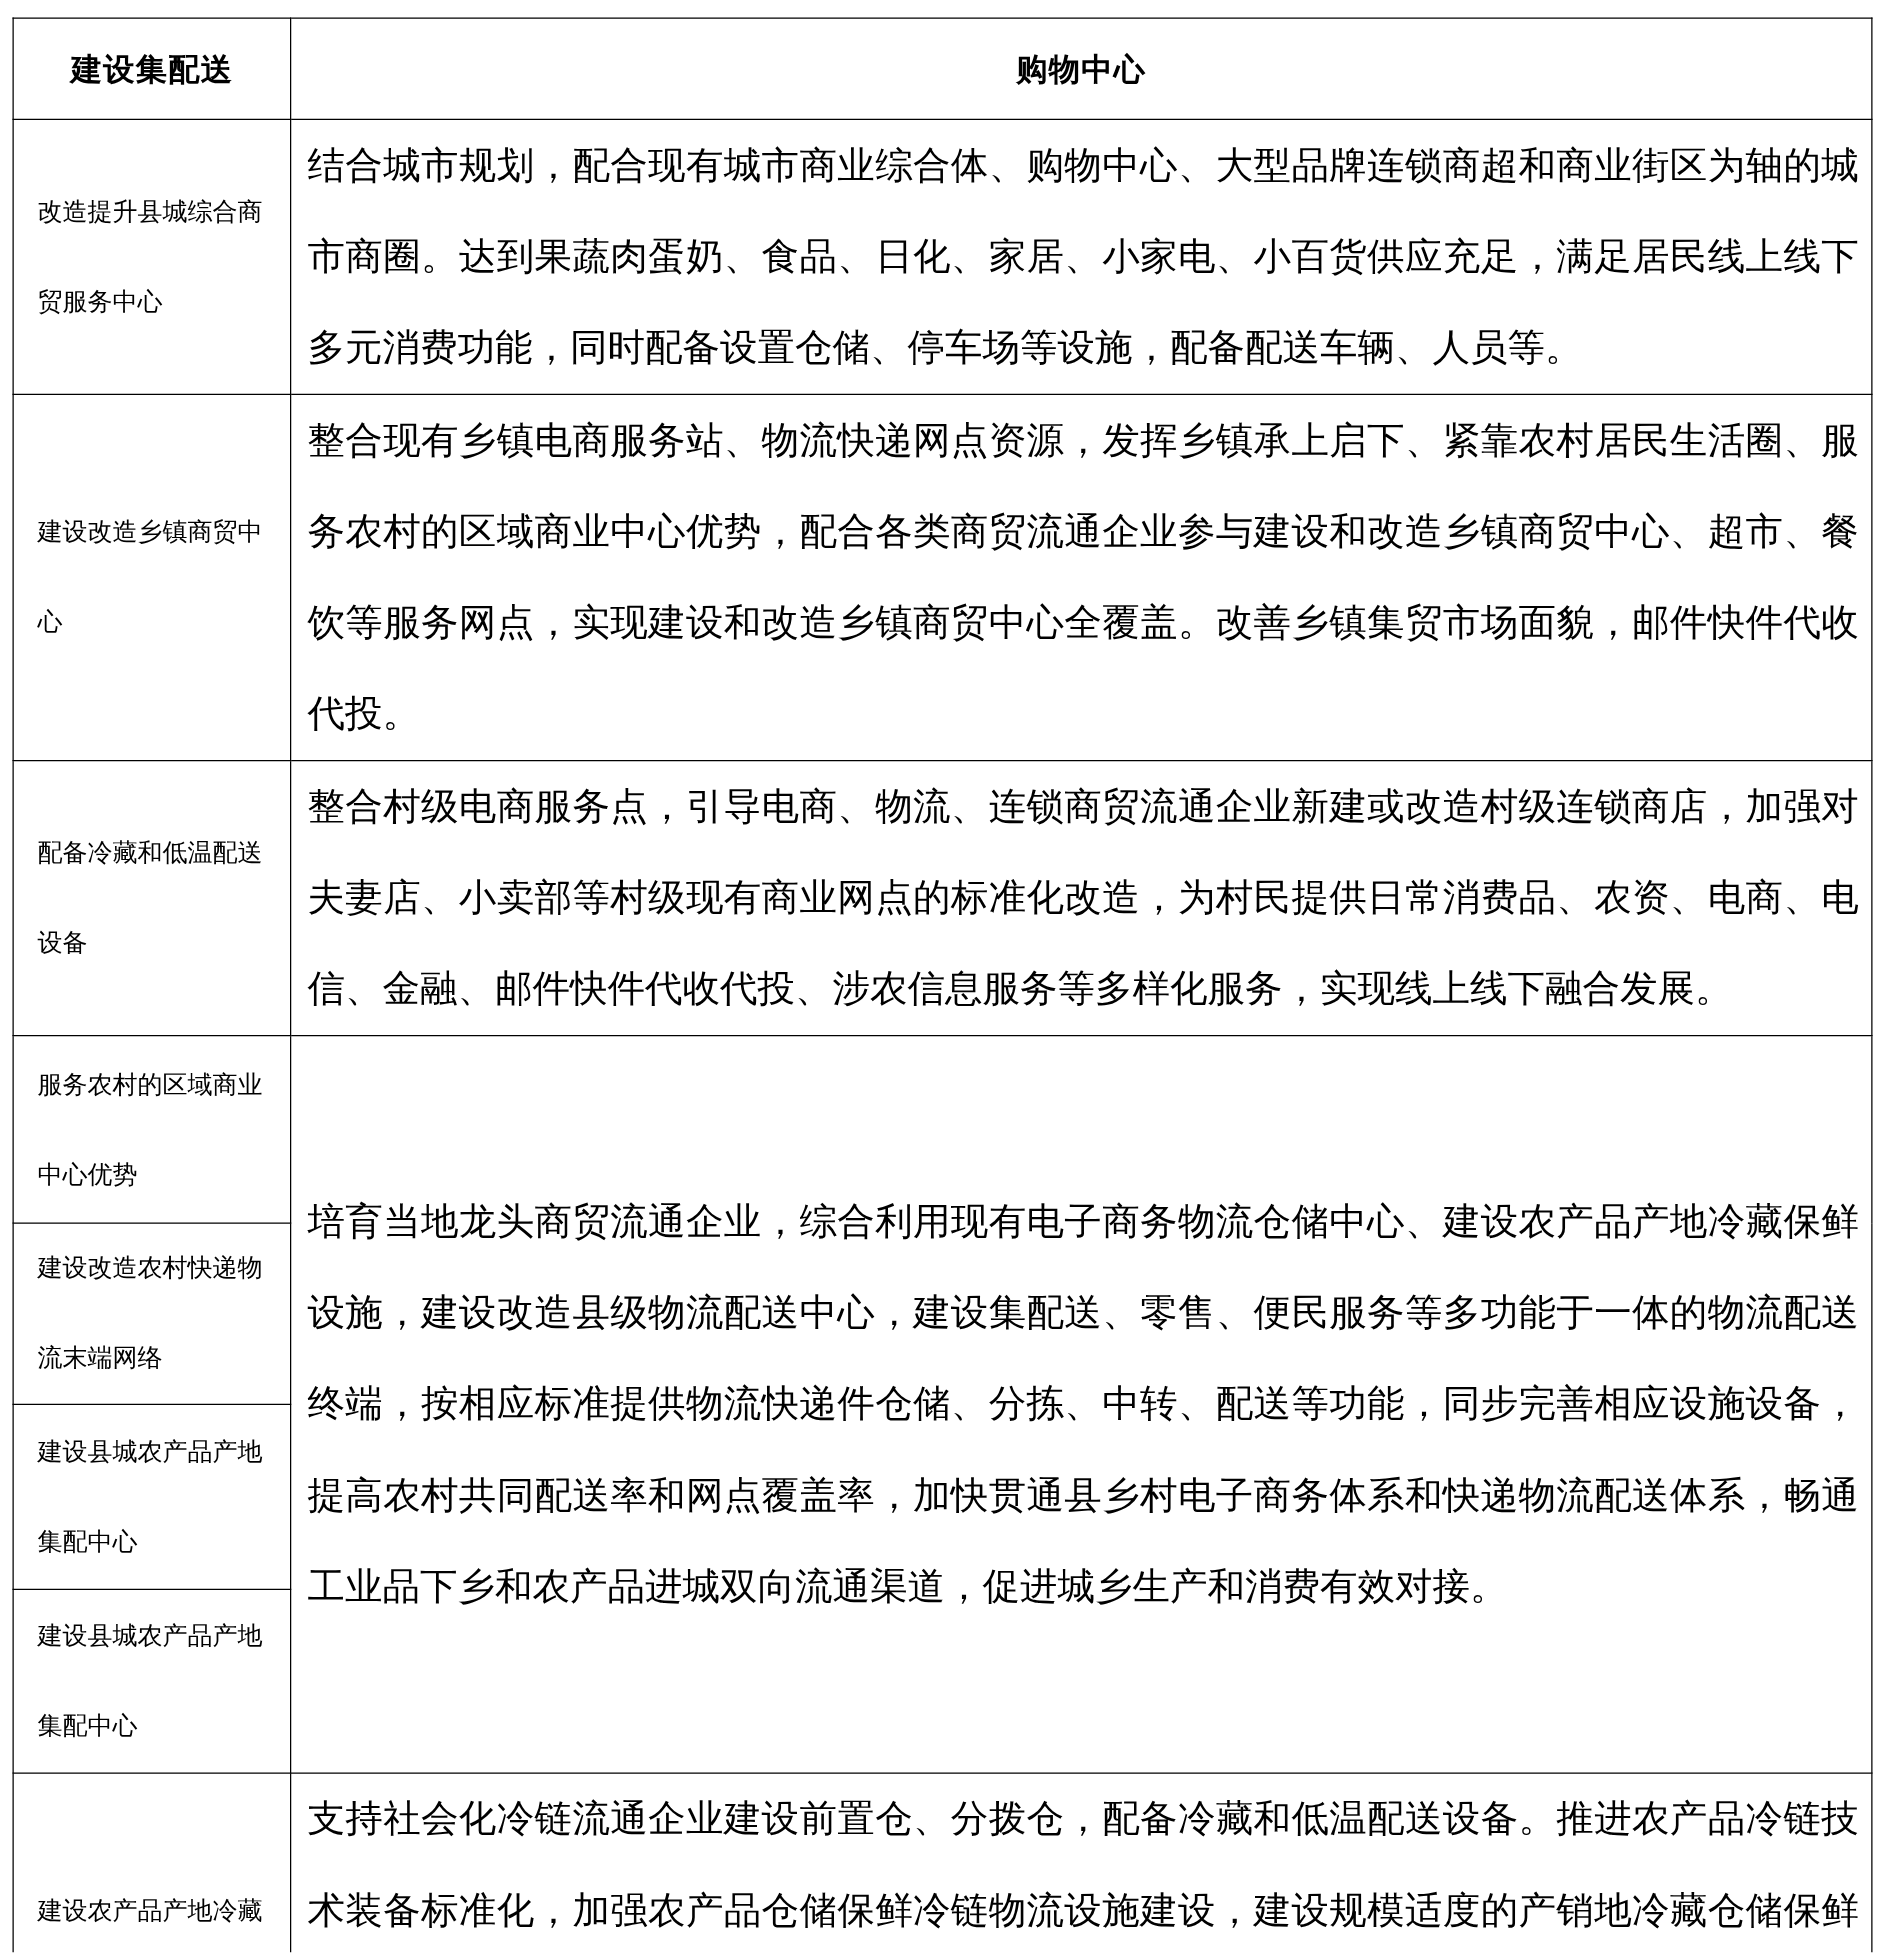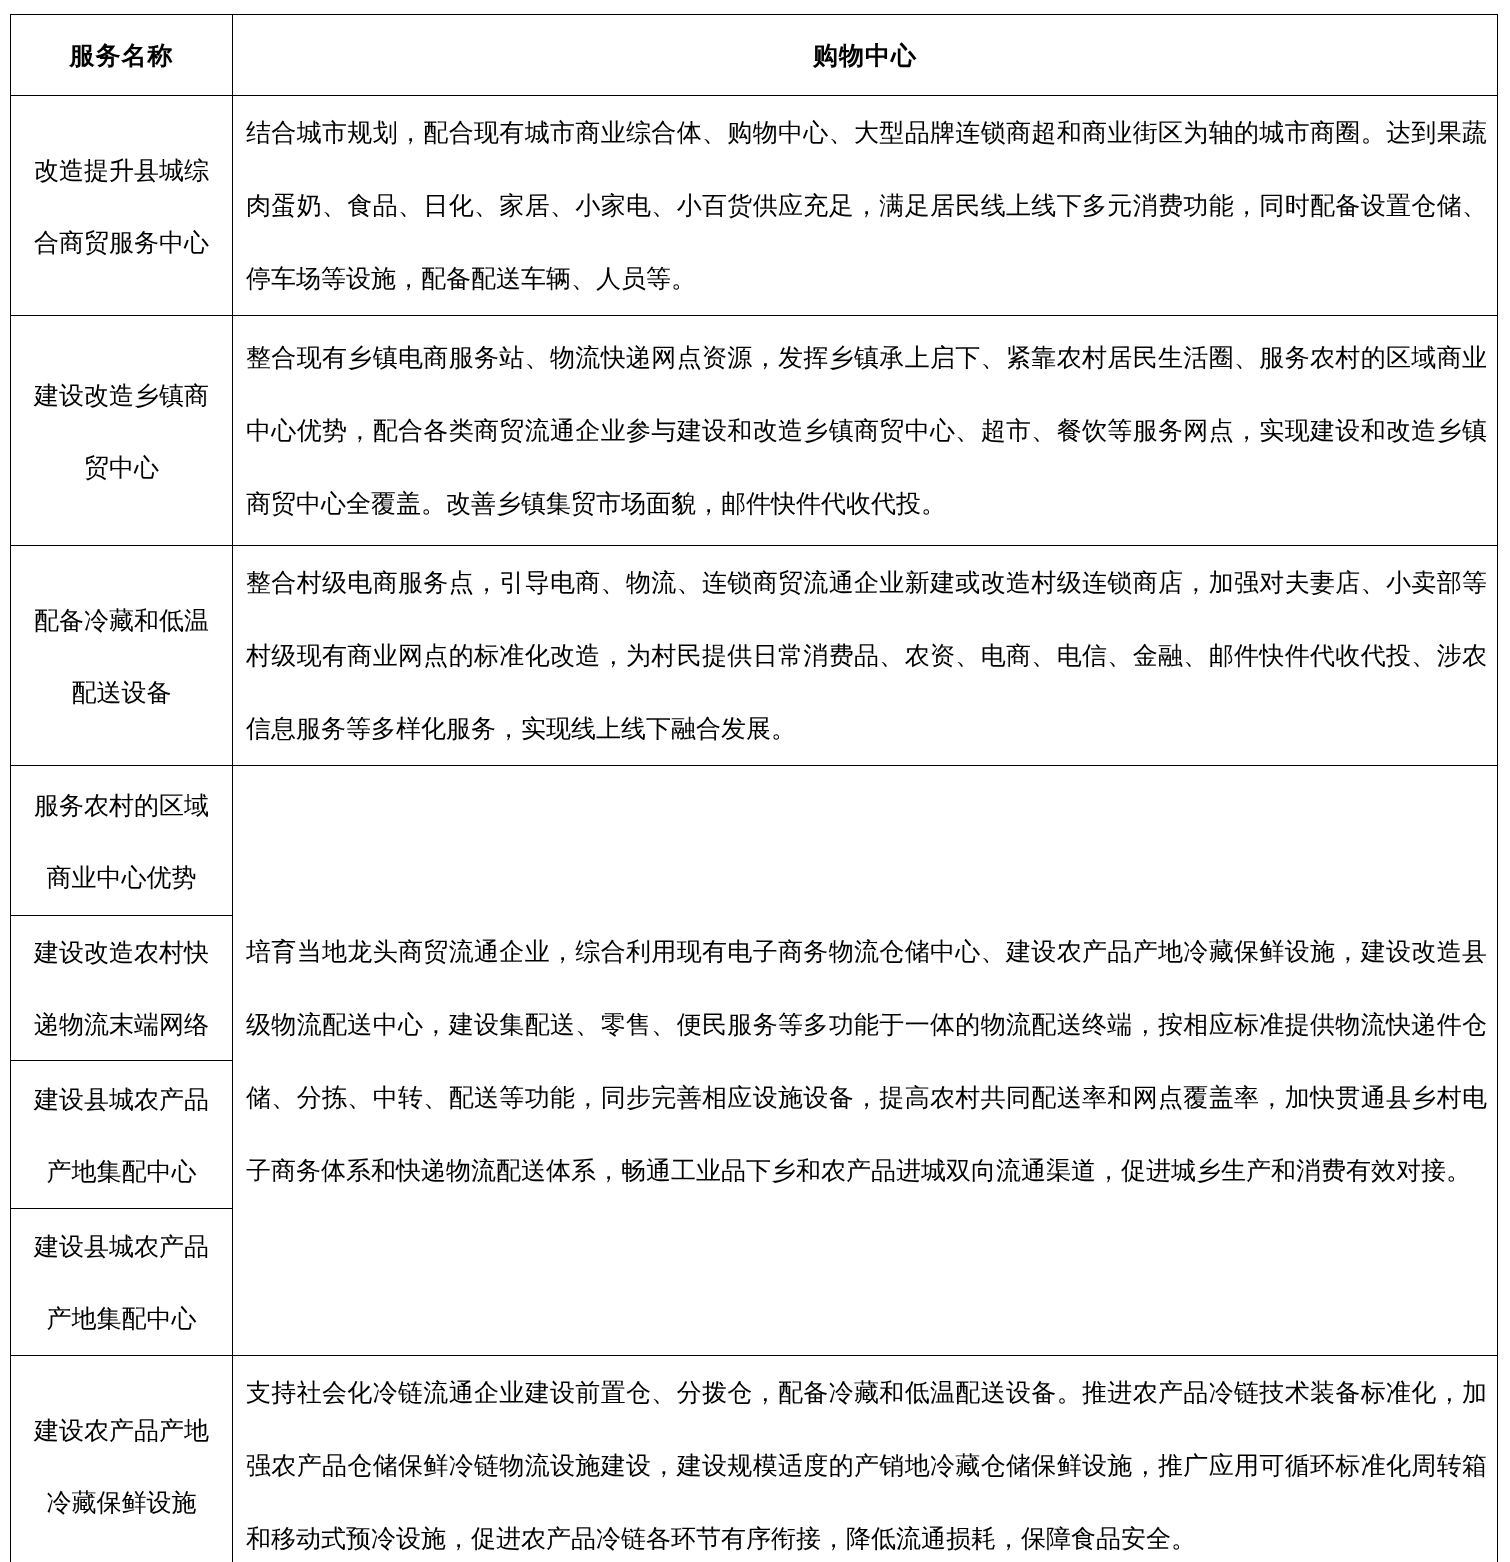--- a/index.html
+++ b/index.html
@@ -36,49 +36,49 @@
   col.col-name { width: 222px; }
   col.col-content { width: 1265px; }
   th.header-cell {
     font-size: 25px;
     font-weight: bold;
     text-align: center;
     vertical-align: middle;
     letter-spacing: 1px;
   }
   td.name-cell {
-    font-size: 25px;
+    font-size: 20px;
     line-height: 72px;
-    text-align: center;
+    text-align: left;
     vertical-align: middle;
     padding: 0 19px;
     word-break: break-all;
   }
   td.content-cell {
-    font-size: 25px;
+    font-size: 30px;
     line-height: 73px;
     text-align: justify;
     text-justify: inter-ideograph;
     vertical-align: middle;
     padding: 0 10px 0 13px;
     word-break: break-all;
   }
 </style>
 </head>
 <body>
 
 <div class="page">
   <table class="services">
     <colgroup>
       <col class="col-name">
       <col class="col-content">
     </colgroup>
     <thead>
       <tr style="height:81px;">
-        <th class="header-cell">服务名称</th>
+        <th class="header-cell">建设集配送</th>
         <th class="header-cell">购物中心</th>
       </tr>
     </thead>
     <tbody>
       <tr style="height:215px;">
         <td class="name-cell">改造提升县城综合商贸服务中心</td>
         <td class="content-cell">结合城市规划，配合现有城市商业综合体、购物中心、大型品牌连锁商超和商业街区为轴的城市商圈。达到果蔬肉蛋奶、食品、日化、家居、小家电、小百货供应充足，满足居民线上线下多元消费功能，同时配备设置仓储、停车场等设施，配备配送车辆、人员等。</td>
       </tr>
       <tr style="height:230px;">
         <td class="name-cell">建设改造乡镇商贸中心</td>

